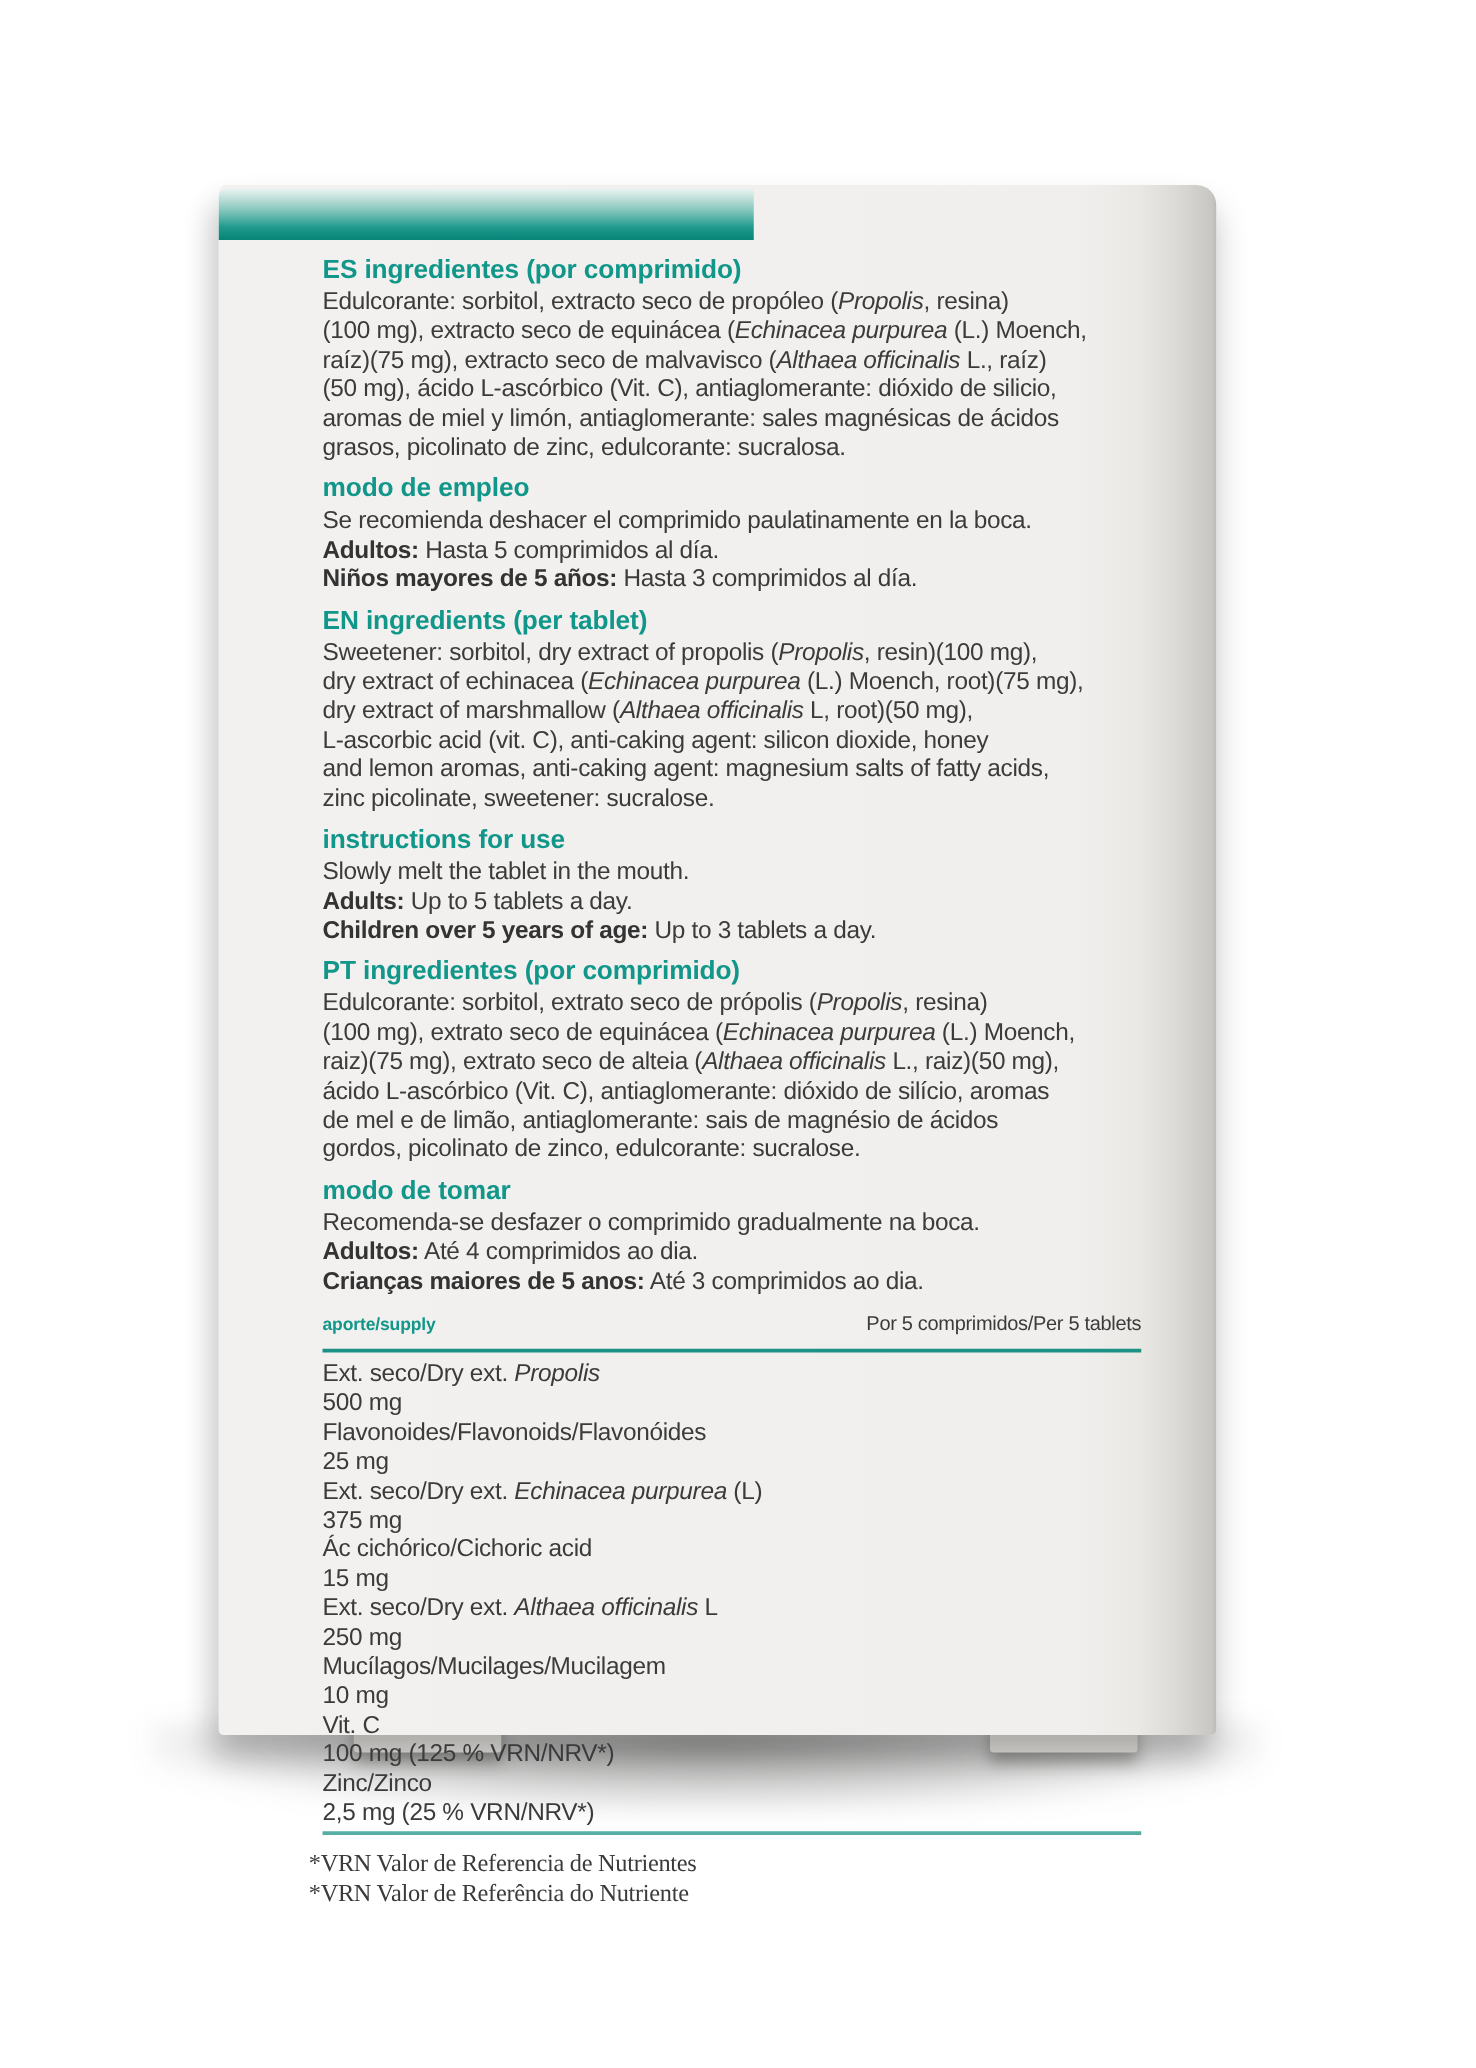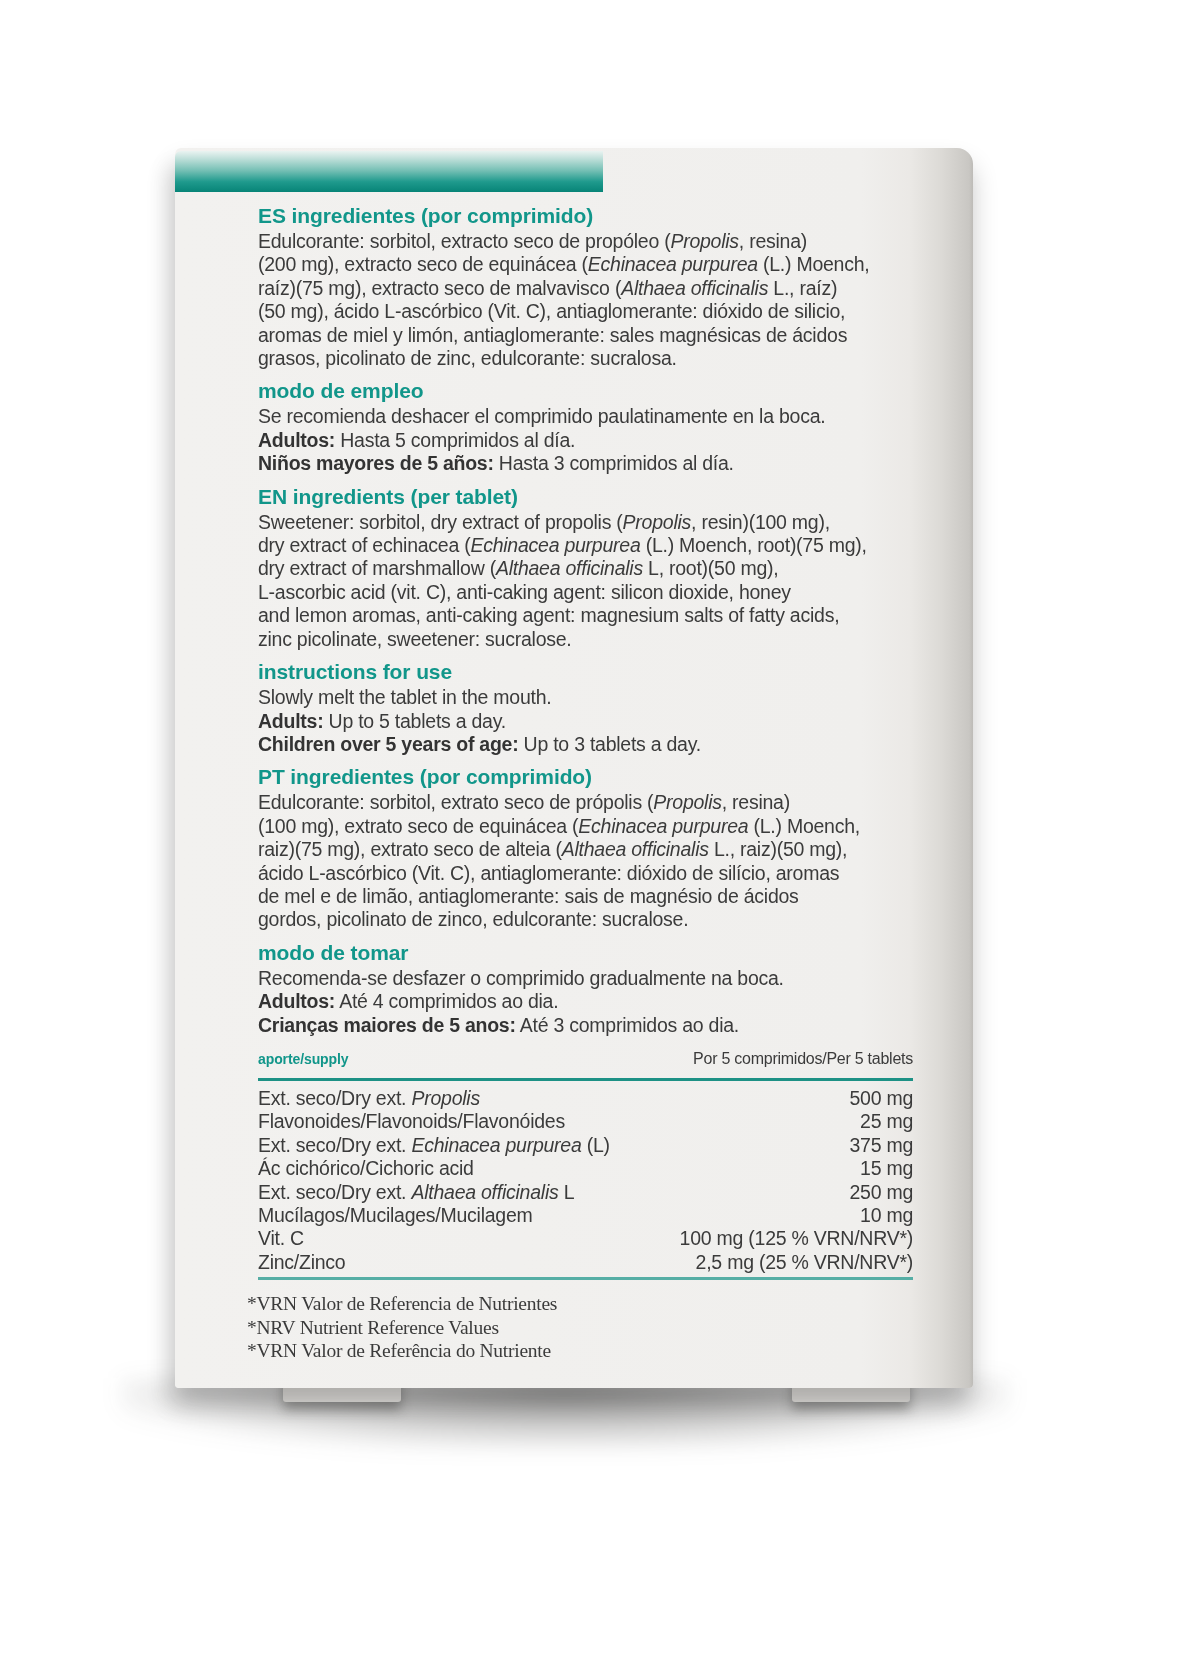--- a/index.html
+++ b/index.html
@@ -39,42 +39,42 @@
   .body-line .bd{font-weight:700;color:#333;}
 
   
   .supply{margin-top:10px;}
   .supply-head{display:flex;justify-content:space-between;align-items:baseline;
     padding-bottom:7px;border-bottom:3px solid #1d9185;}
   .supply-head .left{font-size:14px;line-height:24px;font-weight:700;color:#11968a;letter-spacing:-0.1px;}
   .supply-head .right{font-size:16px;line-height:24px;color:#3b3b3b;letter-spacing:-0.25px;}
   .supply-body{padding-top:6px;padding-bottom:3px;border-bottom:3px solid #56aea5;}
   .supply-row{display:flex;justify-content:space-between;font-size:19.5px;line-height:23.4px;
-    letter-spacing:-0.25px;white-space:nowrap;}
+    letter-spacing:-0.25px;white-space:nowrap;flex-direction:column;}
   .supply-row .it{font-style:italic;}
 
   .footnotes{margin-top:12px;margin-left:-11px;font-family:Liberation Serif, serif;}
   .footnote{font-size:19.5px;line-height:23.4px;letter-spacing:-0.25px;white-space:nowrap;}
 </style>
 </head>
 <body>
 
 <div class="stage">
   <div class="floor-shadow"></div>
   <div class="tab left"></div>
   <div class="tab right"></div>
 
   <div class="panel">
     <div class="topbar"></div>
 
     <div class="content">
       <div>
           <div class="sec-heading">ES ingredientes (por comprimido)</div>
           <div class="body-line"><span>Edulcorante: sorbitol, extracto seco de propóleo (</span><span class="it">Propolis</span><span>, resina)</span></div>
-          <div class="body-line"><span>(200 mg), extracto seco de equinácea (</span><span class="it">Echinacea purpurea</span><span> (L.) Moench,</span></div>
+          <div class="body-line"><span>(100 mg), extracto seco de equinácea (</span><span class="it">Echinacea purpurea</span><span> (L.) Moench,</span></div>
           <div class="body-line"><span>raíz)(75 mg), extracto seco de malvavisco (</span><span class="it">Althaea officinalis</span><span> L., raíz)</span></div>
           <div class="body-line"><span>(50 mg), ácido L-ascórbico (Vit. C), antiaglomerante: dióxido de silicio,</span></div>
           <div class="body-line"><span>aromas de miel y limón, antiaglomerante: sales magnésicas de ácidos</span></div>
           <div class="body-line"><span>grasos, picolinato de zinc, edulcorante: sucralosa.</span></div>
           <div class="sec-heading">modo de empleo</div>
           <div class="body-line"><span>Se recomienda deshacer el comprimido paulatinamente en la boca.</span></div>
           <div class="body-line"><span class="bd">Adultos:</span><span> Hasta 5 comprimidos al día.</span></div>
           <div class="body-line"><span class="bd">Niños mayores de 5 años:</span><span> Hasta 3 comprimidos al día.</span></div>
           <div class="sec-heading">EN ingredients (per tablet)</div>
           <div class="body-line"><span>Sweetener: sorbitol, dry extract of propolis (</span><span class="it">Propolis</span><span>, resin)(100 mg),</span></div>
@@ -136,18 +136,17 @@
             </div>
             <div class="supply-row">
               <span><span>Zinc/Zinco</span></span>
               <span>2,5 mg (25 % VRN/NRV*)</span>
             </div>
           </div>
       </div>
 
       <div class="footnotes">
           <div class="footnote">*VRN Valor de Referencia de Nutrientes</div>
-          <div class="footnote">*NRV Nutrient Reference Values</div>
           <div class="footnote">*VRN Valor de Referência do Nutriente</div>
         </div>
     </div>
   </div>
 </div>
 
 </body></html>

